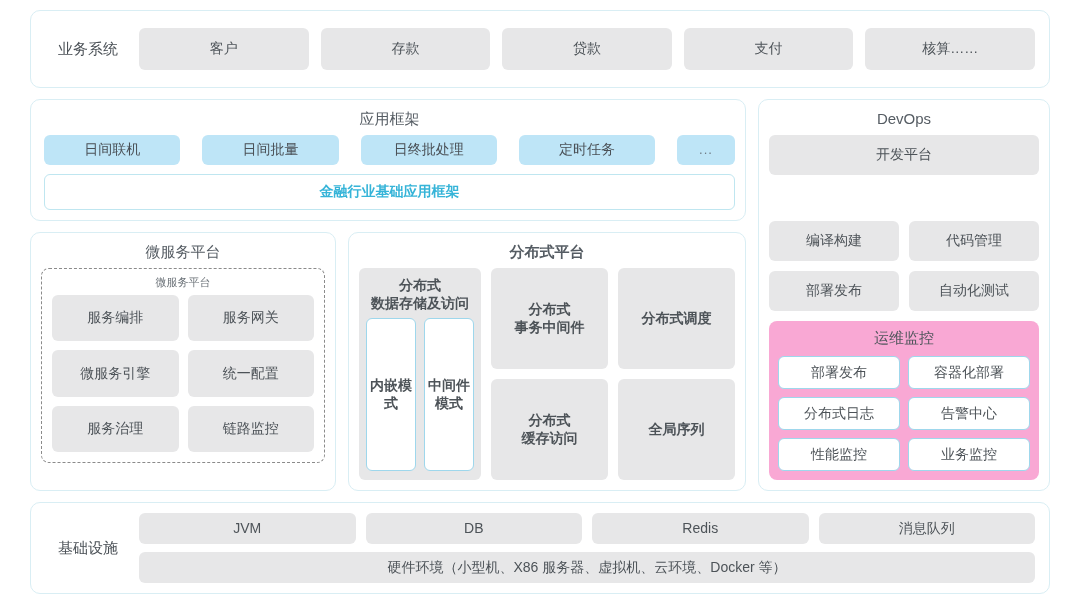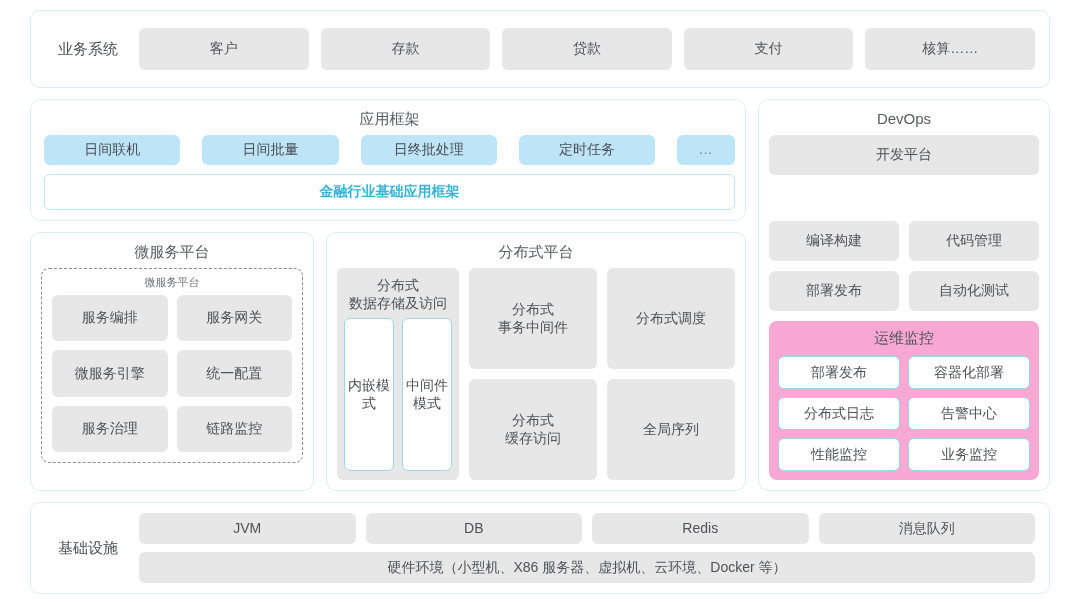--- a/index.html
+++ b/index.html
@@ -68,33 +68,33 @@
   
   .app-frame{padding:0 10px 10px 13px;flex:0 0 auto;}
   .app-frame .chip-row{display:flex;gap:22px;align-items:center;}
   .app-frame .chip-row .chip{height:30px;font-size:14px;}
   .app-frame .chip-row .chip.f1{flex:1;}
   .app-frame .chip-row .chip.ellipsis{flex:0 0 58px;font-size:13px;letter-spacing:1px;color:#6f7c86;}
   .app-frame .wide{margin-top:9px;height:36px;font-size:14px;}
 
   
   .lower{display:flex;gap:12px;flex:1;min-height:0;}
-  .ms-panel{width:284px;flex:0 0 auto;padding:0 10px 27px 10px;display:flex;flex-direction:column;}
+  .ms-panel{width:306px;flex:0 0 auto;padding:0 10px 27px 10px;display:flex;flex-direction:column;}
   .ms-inner{
     border:1px dashed #8b8b8b;
     border-radius:8px;
     flex:1;
     display:flex;flex-direction:column;
     padding:0 10px 10px 10px;
     box-sizing:border-box;
   }
   .ms-grid{display:grid;grid-template-columns:1fr 1fr;gap:9px;flex:1;}
   .ms-grid .chip{font-size:14px;}
 
-  .dist-panel{flex:1;padding:0 10px 10px 10px;display:flex;flex-direction:column;}
+  .dist-panel{flex:1;padding:0 10px 10px 10px;display:flex;flex-direction:column;font-weight:bold;}
   .dist-body{display:flex;gap:10px;flex:1;min-height:0;}
   .dist-col1{width:122px;flex:0 0 auto;background:#e7e7e8;border-radius:6px;box-sizing:border-box;padding:8px 7px 9px 7px;display:flex;flex-direction:column;}
   .dist-col1 .c1-title{font-size:14px;color:#4d5358;text-align:center;line-height:1.3;padding-bottom:6px;}
   .dist-col1 .sub{flex:1;display:flex;flex-direction:row;gap:8px;}
   .dist-col1 .sub .chip{flex:1;font-size:14px;border-radius:6px;}
   .dist-col23{flex:1;display:grid;grid-template-columns:1fr 1fr;grid-template-rows:1fr 1fr;gap:10px;}
   .dist-col23 .chip{font-size:14px;}
 
   
   .devops{padding:0 10px 10px 10px;display:flex;flex-direction:column;flex:1;min-height:0;}

